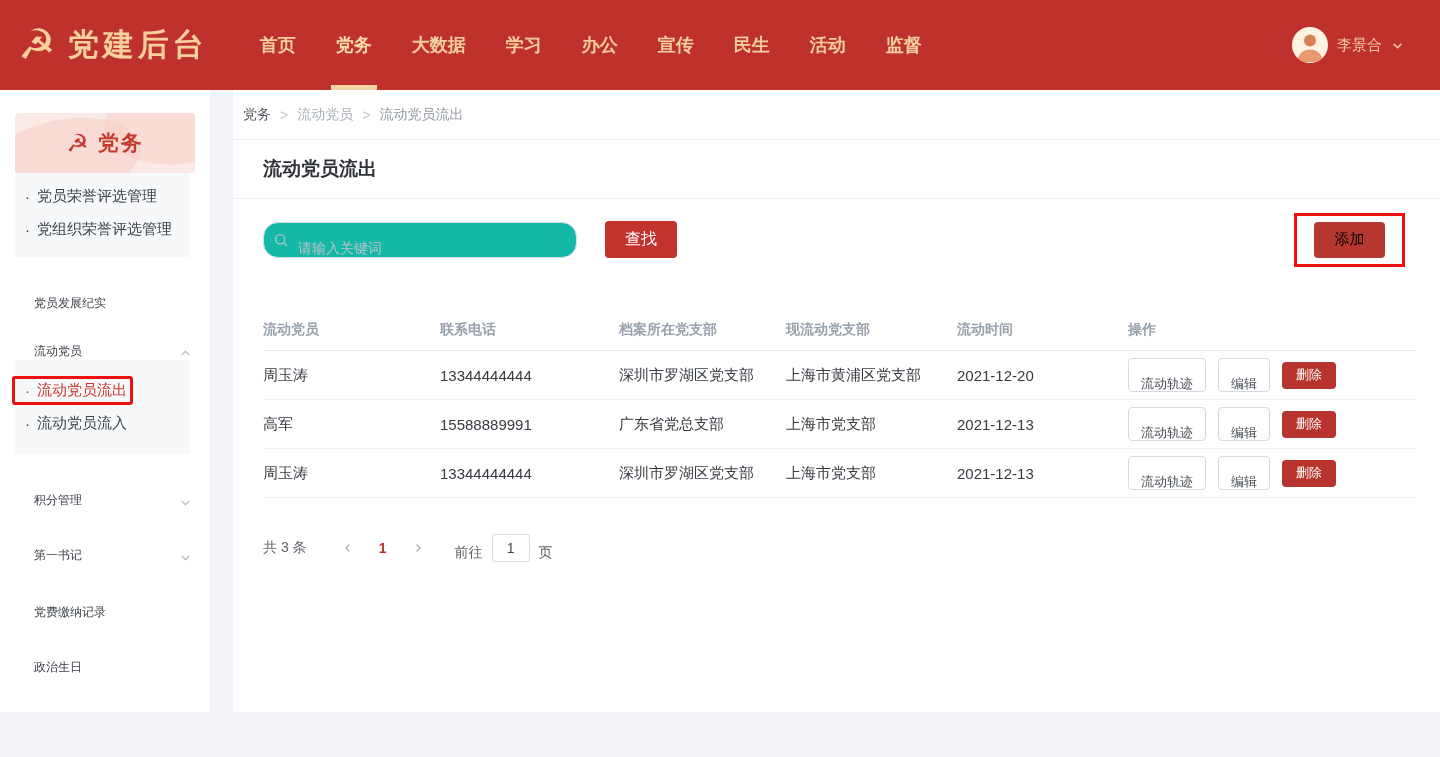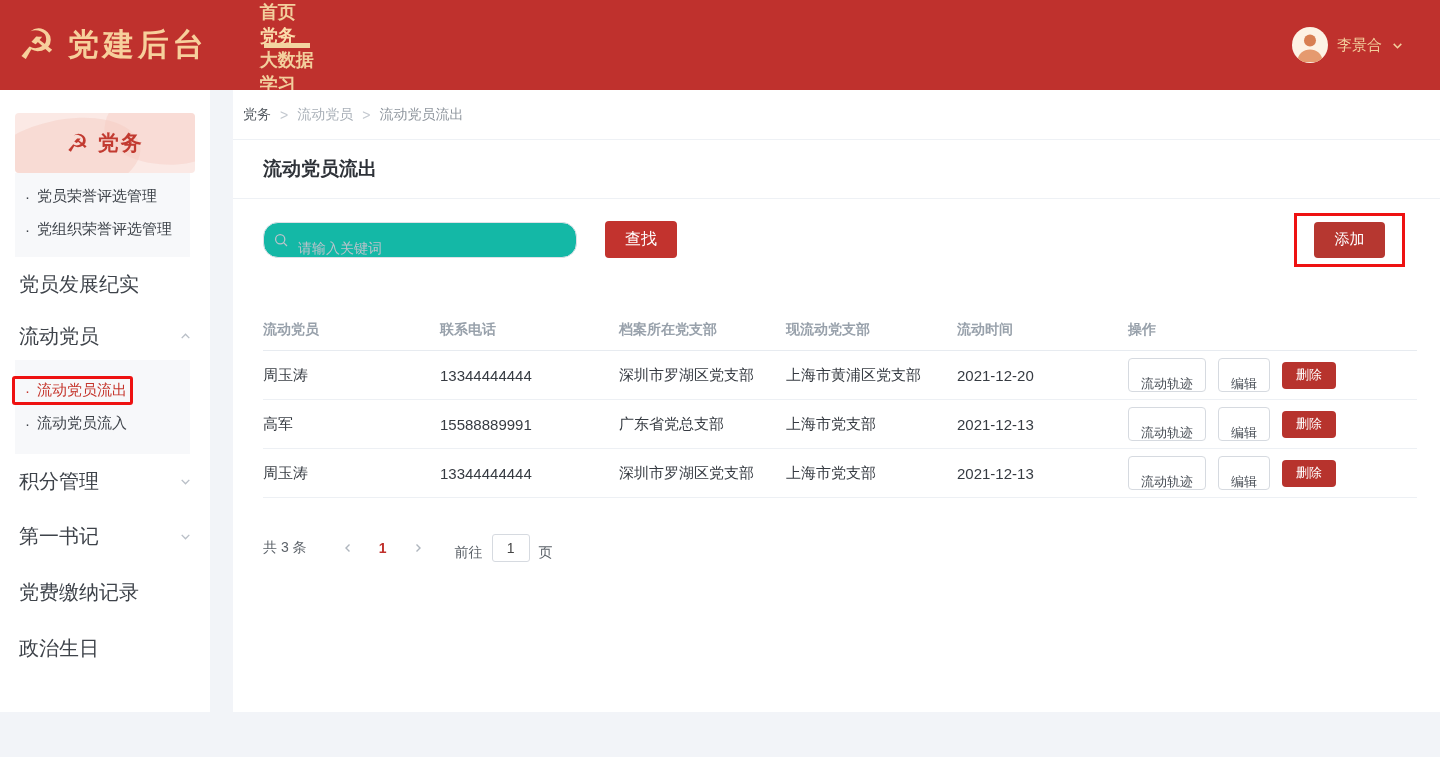--- a/index.html
+++ b/index.html
@@ -4,21 +4,21 @@
 <style>
   * { margin:0; padding:0; box-sizing:border-box; }
   body { font-family:"Liberation Sans","DejaVu Sans",sans-serif; }
   .page { position:relative; width:1440px; height:757px; background:#f2f4f8; overflow:hidden; }
 
   
   .topbar { position:absolute; top:0; left:0; width:1440px; height:90px; background:#bf312d; display:flex; align-items:center; }
   .logo { display:flex; align-items:center; gap:12px; margin-left:18px; color:#f7d09c; cursor:pointer; }
   .logo .emblem { font-size:42px; line-height:1; }
   .logo .app-title { font-size:31px; font-weight:bold; letter-spacing:4px; }
-  .topnav { display:flex; margin-left:32px; height:90px;flex-direction:column; }
+  .topnav { display:flex; margin-left:32px; height:90px; }
   .nav-item { position:relative; display:flex; align-items:center; padding:0 20px; color:#f3cf9d; font-size:18px; font-weight:bold; cursor:pointer; white-space:nowrap; }
   .nav-item.active { color:#fbdcab; }
   .nav-item.active::after { content:""; position:absolute; left:50%; transform:translateX(-50%); bottom:0; width:46px; height:5px; background:#f3d5a1; }
   .userbox { margin-left:auto; margin-right:36px; display:flex; align-items:center; gap:9px; cursor:pointer; }
   .avatar { width:36px; height:36px; border-radius:50%; background:#fdf2e4; overflow:hidden; flex:none; }
   .username { color:#f3cf9d; font-size:15px; font-weight:normal; }
 
   
   .sidebar { position:absolute; left:0; top:90px; width:210px; height:622px; background:#ffffff; }
   .side-banner { position:relative; margin:23px 15px 0; height:60px; background:#fbe9e5; border-radius:4px; display:flex; align-items:center; justify-content:center; gap:9px; color:#c23a30; overflow:hidden; }
@@ -27,42 +27,42 @@
   .side-banner > span { position:relative; z-index:1; }
   .side-banner .emblem { font-size:25px; line-height:1; }
   .side-banner .banner-title { font-size:21px; font-weight:bold; letter-spacing:2px; }
 
   .submenu { margin:0 20px 0 15px; background:#f7f8fa; padding:7px 0 11px; }
   .sub-item { position:relative; display:flex; align-items:center; height:33px; padding-left:10px; font-size:15px; color:#3f444b; cursor:pointer; }
   .sub-item .bullet { margin-right:7px; }
   .sub-item.active { color:#c5352c; }
   .side-annotation { position:absolute; left:-3px; top:2px; width:121px; height:29px; border:3px solid #ee1111; border-radius:3px; pointer-events:none; }
 
-  .side-item { display:flex; align-items:center; justify-content:space-between; height:55px; padding:0 18px 0 19px; font-size:20px; color:#3e434a; cursor:pointer; }
+  .side-item { display:flex; align-items:flex-end; justify-content:space-between; height:55px; padding:0 18px 0 34px; font-size:12px; color:#3e434a; cursor:pointer; }
   .side-item.short { height:48px; }
   .chev { flex:none; }
 
   
   .main { position:absolute; left:233px; top:90px; width:1207px; height:622px; background:#ffffff; }
   .breadcrumb { height:50px; display:flex; align-items:center; gap:9px; padding-left:10px; font-size:14px; border-bottom:1px solid #eef1f5; }
   .bc-first { color:#545a61; cursor:pointer; }
   .bc-sep { color:#c3c8cf; }
   .bc-mid { color:#a9b0b8; cursor:pointer; }
   .bc-last { color:#8f969e; }
   .title-row { height:59px; display:flex; align-items:center; padding-left:30px; border-bottom:1px solid #eef1f5; }
   .page-title { font-size:19px; font-weight:bold; color:#2e3238; }
 
   .toolbar { margin:22px 23px 0 30px; display:flex; align-items:center; }
   .search-box { position:relative; width:314px; }
   .search-input { width:100%; height:36px; border:1px solid #dde1e7; border-radius:15px; padding:16px 12px 0 34px; font-size:14px; color:#333; outline:none; background:#14b8a6; }
   .search-input::placeholder { color:#bcc3cb; }
   .search-icon { position:absolute; left:11px; top:11px; }
   .btn-search { margin-left:28px; width:72px; height:37px; background:#c2332e; color:#fff; font-size:16px; border:none; border-radius:4px; cursor:pointer; }
   .toolbar-right { margin-left:auto; margin-right:32px; position:relative; }
-  .btn-add { width:71px; height:36px; background:#b63730; color:#ffffff; font-size:15px; border:none; border-radius:4px; cursor:pointer; }
+  .btn-add { width:71px; height:36px; background:#b63730; color:#000000; font-size:15px; border:none; border-radius:4px; cursor:pointer; }
   .add-annotation { position:absolute; left:-20px; top:-9px; width:111px; height:54px; border:3px solid #ee1111; pointer-events:none; }
 
   .table { margin:52px 23px 0 30px; }
   .t-head, .t-row { display:grid; grid-template-columns:177px 179px 167px 171px 171px 1fr; align-items:center; }
   .t-head { height:41px; color:#98a1ab; font-size:14px; font-weight:bold; border-bottom:1px solid #e7ebf0; }
   .t-row { height:49px; font-size:15px; color:#363b42; border-bottom:1px solid #edf0f4; }
   .cell-actions { display:flex; gap:12px; align-items:center; }
   .btn-outline { height:27px; padding:16px 12px; background:#fff; border:1px solid #d6dae0; border-radius:4px; font-size:13px; color:#494f57; cursor:pointer; white-space:nowrap; }
   .btn-del { height:27px; padding:0 14px; background:#b7332d; border:none; border-radius:4px; font-size:13px; color:#fff; cursor:pointer; }
 

